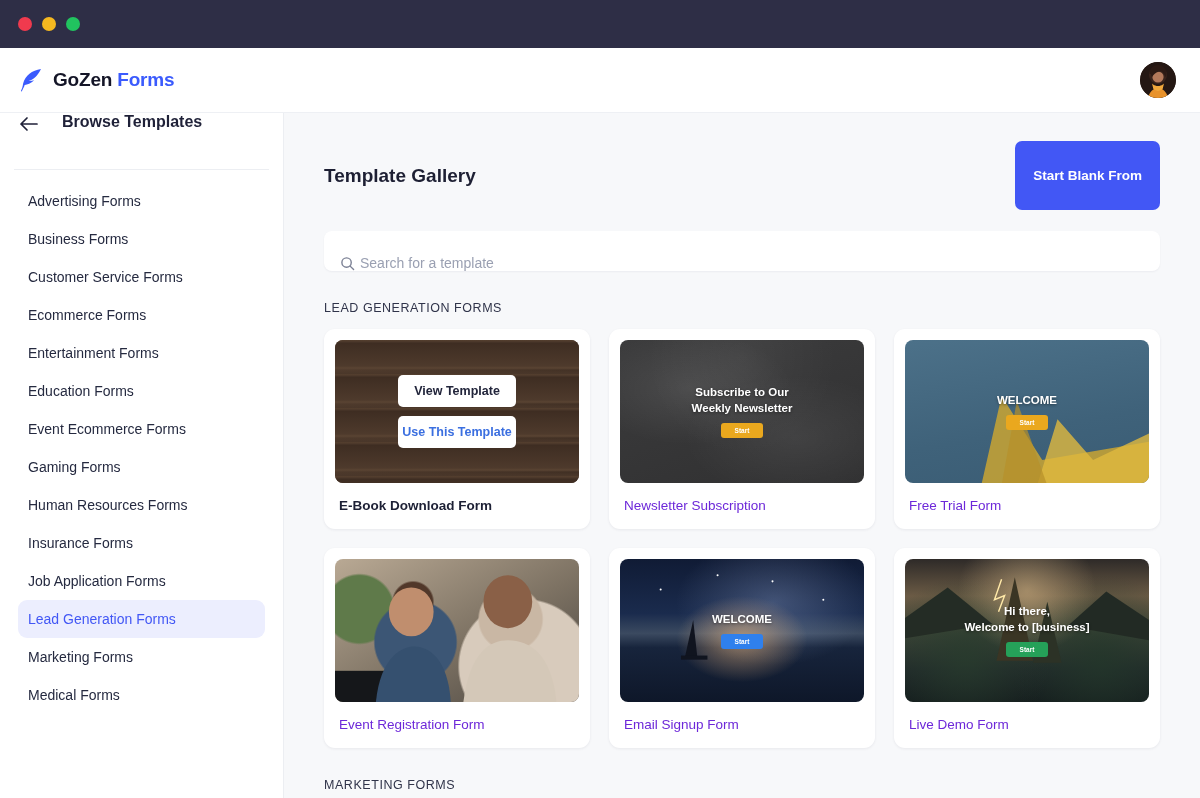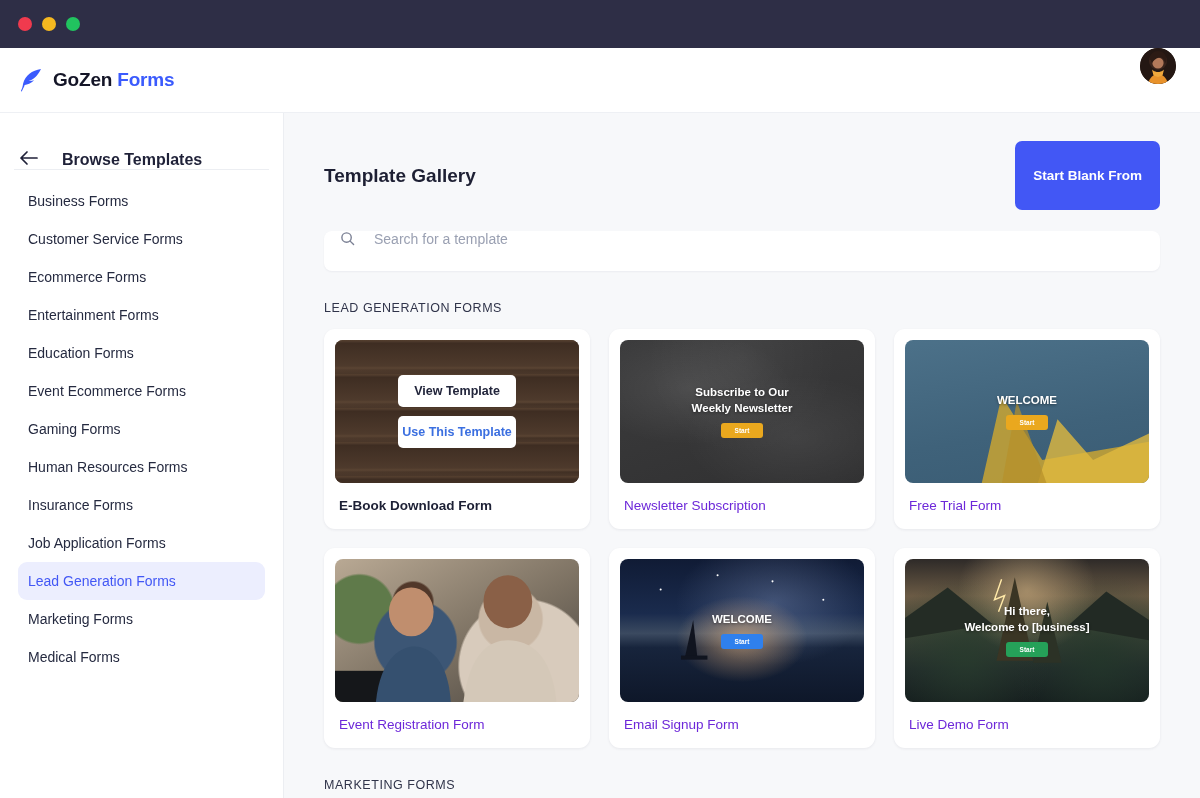--- a/index.html
+++ b/index.html
@@ -16,21 +16,21 @@
     height: 48px; background: #2e2e46; display: flex; align-items: center;
     padding-left: 18px; gap: 10px;
   }
   .dot { width: 14px; height: 14px; border-radius: 50%; }
   .dot.red { background: #f03a4e; }
   .dot.yellow { background: #f5b820; }
   .dot.green { background: #21c35f; }
 
   
   .appbar {
-    height: 65px; background: #ffffff; display: flex; 
+    height: 65px; background: #ffffff; display: flex; align-items: center;
     justify-content: space-between; padding: 0 24px 0 18px;
     border-bottom: 1px solid #eef0f4;
   }
   .brand { display: flex; align-items: center; gap: 9px; }
   .brand-mark { width: 26px; height: 26px; display: block; }
   .brand-text { font-size: 19px; font-weight: bold; letter-spacing: -0.2px; }
   .brand-text .a { color: #141527; }
   .brand-text .b { color: #3b5bfd; }
   .avatar {
     width: 36px; height: 36px; border-radius: 50%; overflow: hidden;
@@ -40,21 +40,21 @@
 
   
   .body { display: flex; height: 685px; }
 
   
   .sidebar {
     width: 284px; background: #ffffff; border-right: 1px solid #eceef2;
     display: flex; flex-direction: column; flex: none;
   }
   .sidebar-head {
-    height: 56px; display: flex; align-items: flex-end; gap: 22px;
+    height: 56px; display: flex; align-items: flex-start; gap: 22px;
     padding: 0 20px 0 18px;
   }
   .back-arrow { width: 22px; height: 22px; color: #1f2138; cursor: pointer; }
   .sidebar-title { font-size: 16px; font-weight: bold; color: #1f2138; }
   .sidebar-div { height: 1px; background: #eceef2; margin: 0 14px; }
   .nav { padding: 12px 18px 0 18px; display: flex; flex-direction: column; }
   .nav-item {
     font-size: 14px; color: #252a40; padding: 11px 10px; border-radius: 9px;
     cursor: pointer; white-space: nowrap;
   }
@@ -63,21 +63,21 @@
   
   .main { flex: 1; background: #f7f8fa; padding: 28px 40px 0 40px; overflow: hidden; position: relative; }
   .main-head { display: flex; align-items: center; justify-content: space-between; }
   .page-title { font-size: 19px; font-weight: bold; color: #1d1f33; }
   .blank-btn {
     background: #4257f5; color: #ffffff; font-size: 13.5px; font-weight: bold;
     border: none; border-radius: 7px; padding: 27px 18px; cursor: pointer;
   }
   .search-wrap {
     margin-top: 21px; height: 40px; background: #ffffff; border-radius: 8px;
-    display: flex; align-items: flex-start; gap: 19px; padding: 0 16px;
+    display: flex; align-items: flex-end; gap: 5px; padding: 0 16px;
     box-shadow: 0 1px 2px rgba(20,25,60,.05);
   }
   .search-icon { width: 15px; height: 15px; color: #7b8094; flex: none; }
   .search-input {
     border: none; outline: none; background: transparent; flex: 1;
     font-family: "Liberation Sans", sans-serif; font-size: 14px; color: #2b2f45;
   }
   .search-input::placeholder { color: #9aa0b2; }
 
   .section-label {
@@ -213,20 +213,21 @@
       <div class="sidebar-head">
         <span class="back-arrow">
           <svg viewBox="0 0 22 22" width="22" height="22" aria-hidden="true">
             <path d="M3 11h16M3 11l6-6M3 11l6 6" stroke="currentColor" stroke-width="1.7" fill="none" stroke-linecap="round" stroke-linejoin="round"></path>
           </svg>
         </span>
         <span class="sidebar-title">Browse Templates</span>
       </div>
       <div class="sidebar-div"></div>
       <div class="nav">
+          <div class="nav-item">Advertising Forms</div>
           <div class="nav-item">Business Forms</div>
           <div class="nav-item">Customer Service Forms</div>
           <div class="nav-item">Ecommerce Forms</div>
           <div class="nav-item">Entertainment Forms</div>
           <div class="nav-item">Education Forms</div>
           <div class="nav-item">Event Ecommerce Forms</div>
           <div class="nav-item">Gaming Forms</div>
           <div class="nav-item">Human Resources Forms</div>
           <div class="nav-item">Insurance Forms</div>
           <div class="nav-item">Job Application Forms</div>

